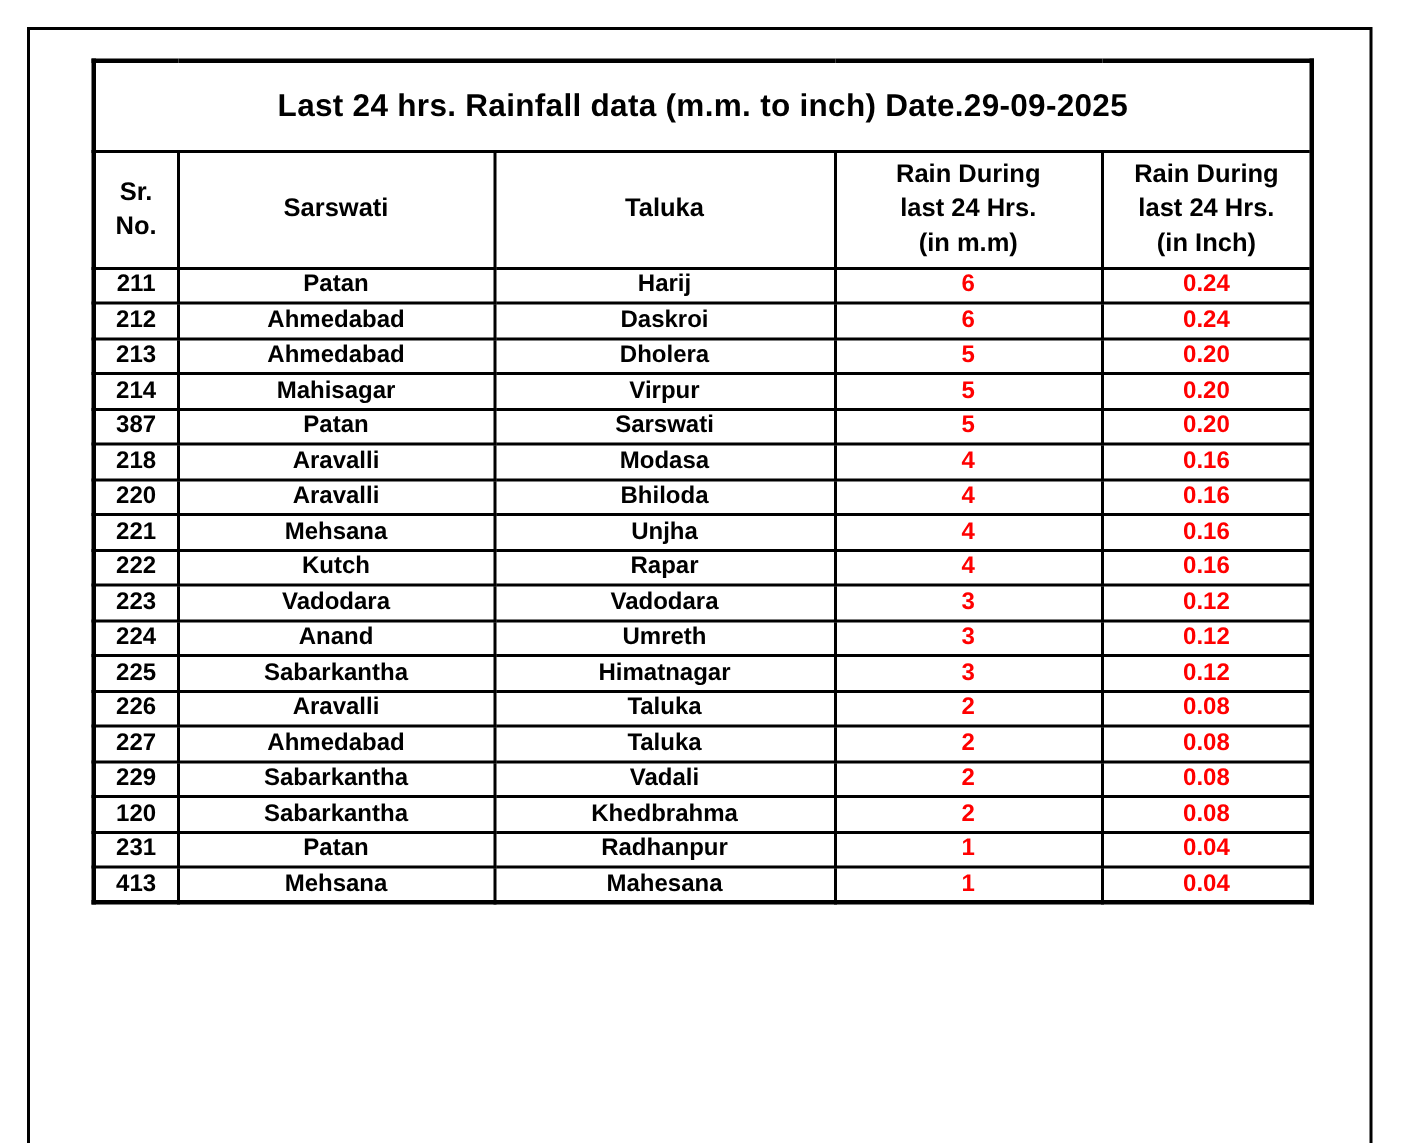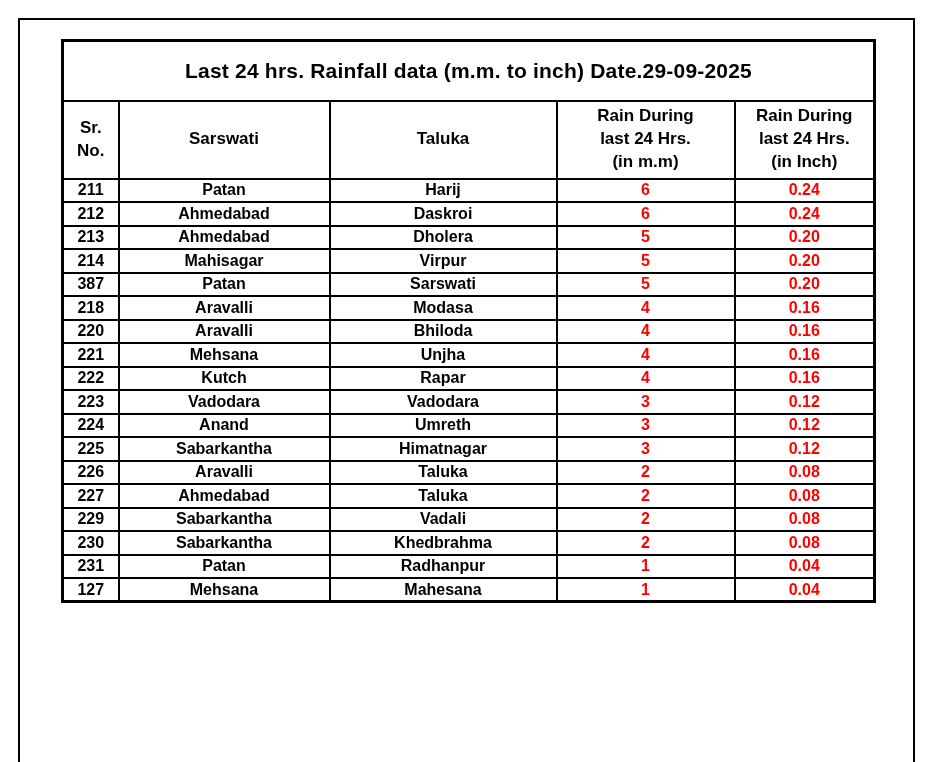--- a/index.html
+++ b/index.html
@@ -196,35 +196,35 @@
           <td class="red">0.08</td>
         </tr>
         <tr>
           <td>229</td>
           <td>Sabarkantha</td>
           <td>Vadali</td>
           <td class="red">2</td>
           <td class="red">0.08</td>
         </tr>
         <tr>
-          <td>230</td>
+          <td>120</td>
           <td>Sabarkantha</td>
           <td>Khedbrahma</td>
           <td class="red">2</td>
           <td class="red">0.08</td>
         </tr>
         <tr>
           <td>231</td>
           <td>Patan</td>
           <td>Radhanpur</td>
           <td class="red">1</td>
           <td class="red">0.04</td>
         </tr>
         <tr>
-          <td>127</td>
+          <td>413</td>
           <td>Mehsana</td>
           <td>Mahesana</td>
           <td class="red">1</td>
           <td class="red">0.04</td>
         </tr>
       </tbody>
   </table>
 </div>
 
 </body></html>

